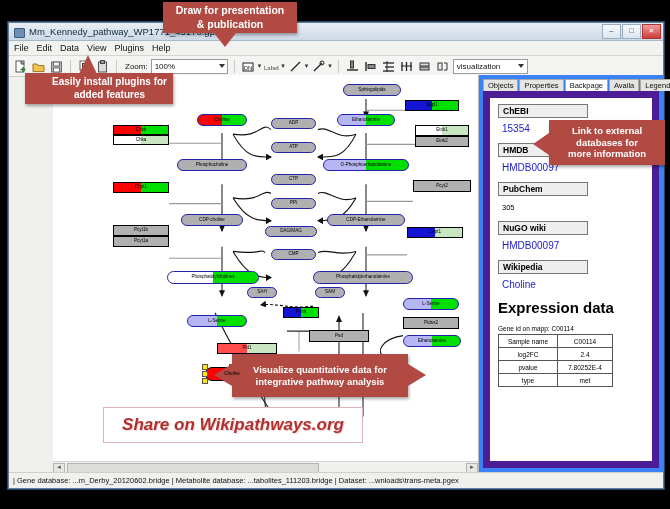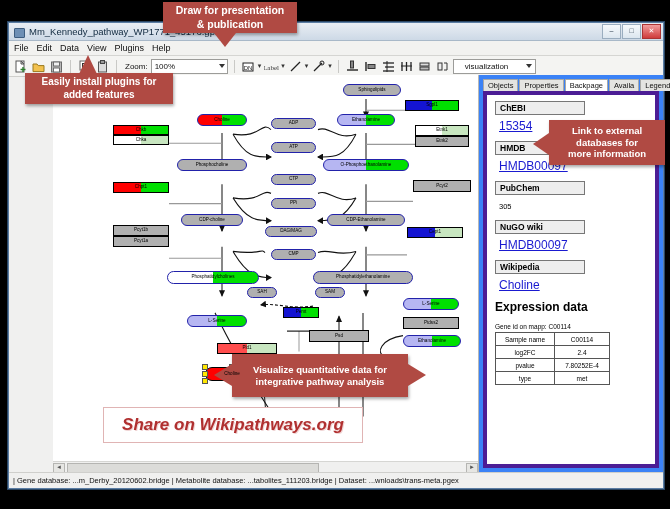--- a/index.html
+++ b/index.html
@@ -30,21 +30,21 @@
   .tbi{width:15px;height:15px;position:relative;display:inline-block;}
   .tbi svg{display:block;}
   .tsep{width:1px;height:13px;background:#c9c9c6;margin:0 3px;}
   .zoomlbl{font-size:8px;color:#111;margin-left:2px;}
   .zoombox{width:72px;height:13px;border:1px solid #9c9c99;background:#fff;font-size:8px;color:#111;
            display:flex;align-items:center;padding-left:3px;position:relative;}
   .zoombox .arrow{position:absolute;right:2px;top:4px;border-left:3px solid transparent;border-right:3px solid transparent;
             border-top:4px solid #333;}
   .ddsmall{font-size:7px;color:#333;margin-left:-1px;}
   .visbox{width:70px;height:13px;border:1px solid #9c9c99;background:#fff;font-size:8px;color:#111;
-           display:flex;align-items:center;padding-left:11px;position:relative;}
+           display:flex;align-items:center;padding-left:3px;position:relative;}
   .visbox .arrow{position:absolute;right:3px;top:4px;border-left:3px solid transparent;border-right:3px solid transparent;
             border-top:4px solid #333;}
 
   
   .body{position:absolute;left:0;top:52px;right:0;bottom:16px;display:flex;}
   .leftpane{position:relative;width:425px;background:#fff;border-right:1px solid #b9b9b6;overflow:hidden;margin-left:44px;}
   .rightpane{position:relative;flex:1;background:#3b82f6;}
 
   .canvas{position:absolute;left:22px;top:0;right:0;bottom:10px;background:#fff;overflow:hidden;}
   .infoblk{position:absolute;left:2px;top:2px;font-size:5px;line-height:6.5px;color:#111;}
@@ -72,28 +72,28 @@
          display:flex;align-items:center;justify-content:center;}
   .share span{font-size:17px;font-style:italic;font-weight:bold;color:#b03030;
               text-shadow:1px 1px 0 #f0d5d5;}
 
   
   .tabs{position:absolute;left:4px;top:4px;right:4px;height:12px;display:flex;align-items:flex-end;
         border-bottom:1px solid #a9a9a6;}
   .tab{height:11px;padding:0 4px;font-size:7.5px;color:#111;background:#e4e4e1;border:1px solid #a9a9a6;
        border-bottom:none;margin-right:1px;line-height:11px;}
   .tab.active{background:#fff;height:12px;line-height:12px;position:relative;top:1px;}
-  .bpane{position:absolute;left:4px;top:16px;right:4px;bottom:4px;background:#fff;border:4px solid #4c1d95;
+  .bpane{position:absolute;left:4px;top:16px;right:4px;bottom:4px;background:#fff;border:7px solid #4c1d95;
          overflow:hidden;padding:6px 0 0 8px;}
   .dbhdr{width:90px;height:14px;border:1px solid #777;background:#eee;font-size:8.5px;font-weight:bold;
          color:#000;display:flex;align-items:center;padding-left:4px;box-sizing:border-box;}
-  .dblink{font-size:12px;color:#1a1ad0;text-decoration:underline;margin:4px 0 0 4px;display:inline-block;}
+  .dblink{font-size:10px;color:#1a1ad0;margin:4px 0 0 4px;display:inline-block;}
   .dbplain{font-size:7.5px;color:#000;margin:4px 0 0 4px;display:inline-block;}
   .blk{margin-bottom:7px;}
-  .exphdr{font-size:12px;font-weight:bold;color:#000;margin:2px 0 9px 0;}
+  .exphdr{font-size:15px;font-weight:bold;color:#000;margin:2px 0 9px 0;}
   .geneid{font-size:6.5px;color:#000;margin-bottom:2px;}
   table.exp{border-collapse:collapse;}
   table.exp td{border:1px solid #555;font-size:6.5px;text-align:center;height:12px;color:#000;padding:0 2px;}
   table.exp td.c0{width:54px;} table.exp td.c1{width:50px;}
 
   
   .statusbar{position:absolute;left:0;right:0;bottom:0;height:15px;background:#f0f0ef;border-top:1px solid #cfcfcc;
              display:flex;align-items:center;}
   .statusbar .sb{font-size:7.5px;color:#111;padding-left:4px;}
 
@@ -493,21 +493,21 @@
   </div>
 
   <div class="callout" style="left:163px;top:2px;width:134px;height:31px;">
     <div class="co-txt" style="font-size:10.5px;">
       <span>Draw for presentation</span><br>
       <span>&amp; publication</span>
     </div>
   </div>
   <div class="tri" style="left:214px;top:33px;border-left:11px solid transparent;border-right:11px solid transparent;border-top:14px solid #b04a43;"></div>
 
-  <div class="callout" style="left:25px;top:73px;width:148px;height:31px;">
+  <div class="callout" style="left:25px;top:73px;width:148px;height:31px;justify-content:flex-end;">
     <div class="co-txt" style="font-size:10px;">
       <span>Easily install plugins for</span><br>
       <span>added features</span>
     </div>
   </div>
   <div class="tri" style="left:79px;top:55px;border-left:9px solid transparent;border-right:9px solid transparent;border-bottom:19px solid #b04a43;"></div>
 
   <div class="callout" style="left:549px;top:120px;width:116px;height:45px;">
     <div class="co-txt" style="font-size:9.5px;">
       <span>Link  to external</span><br>

